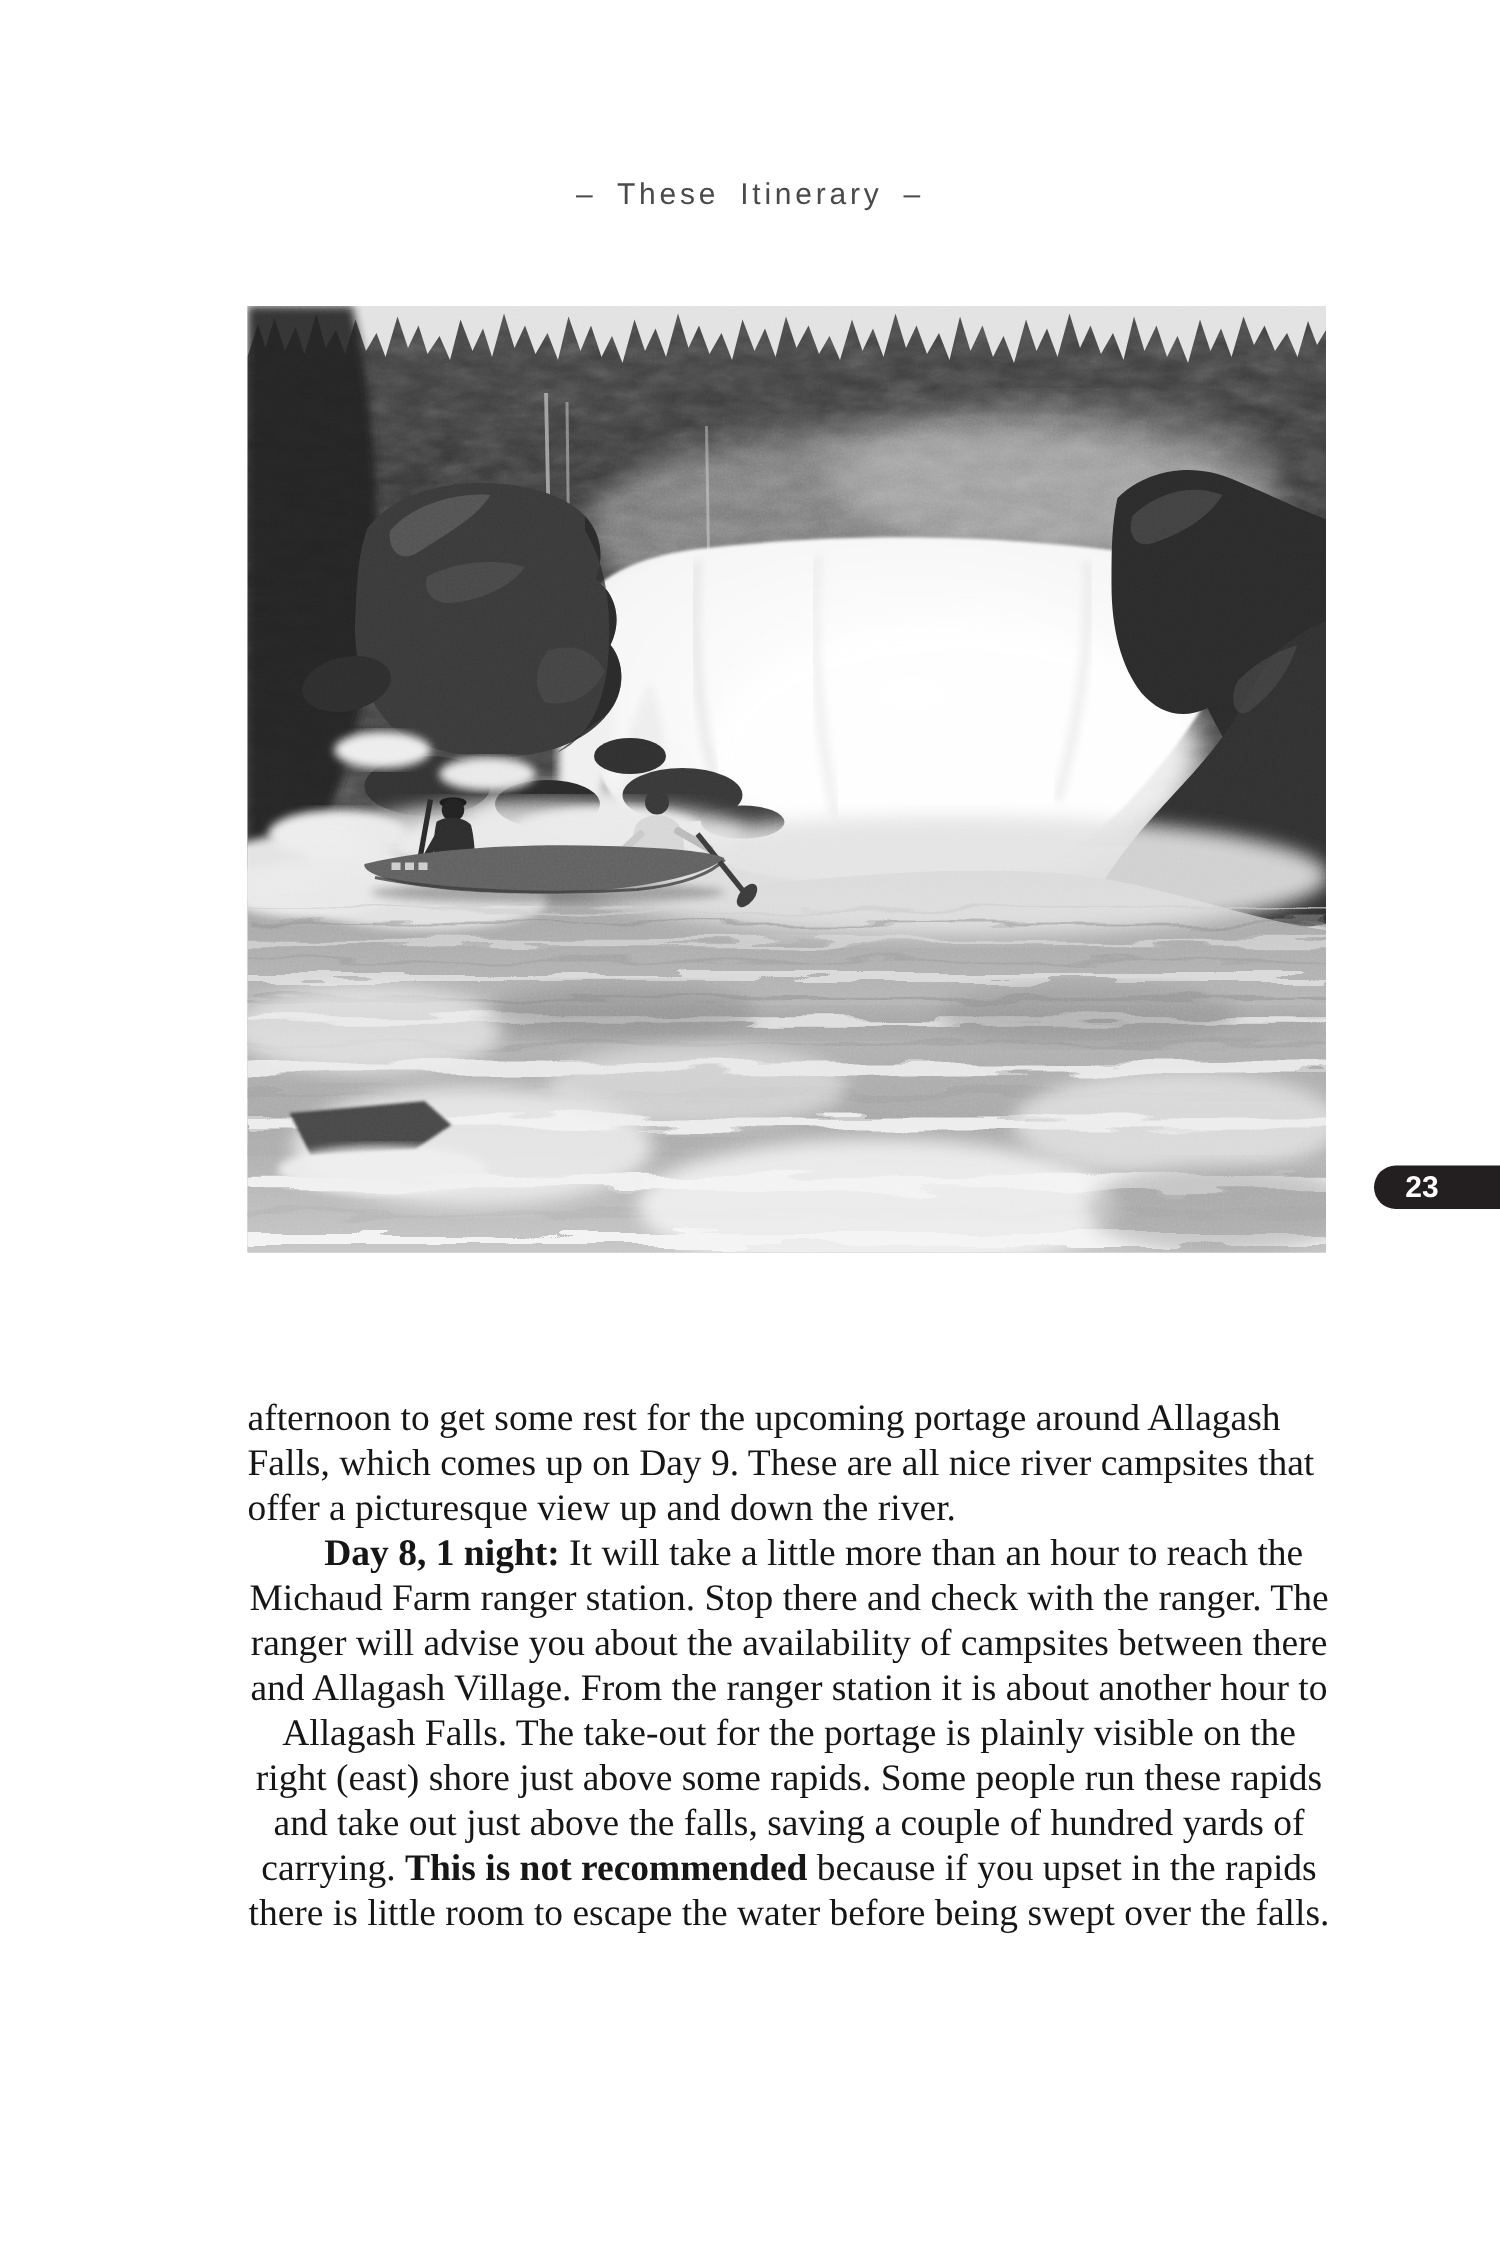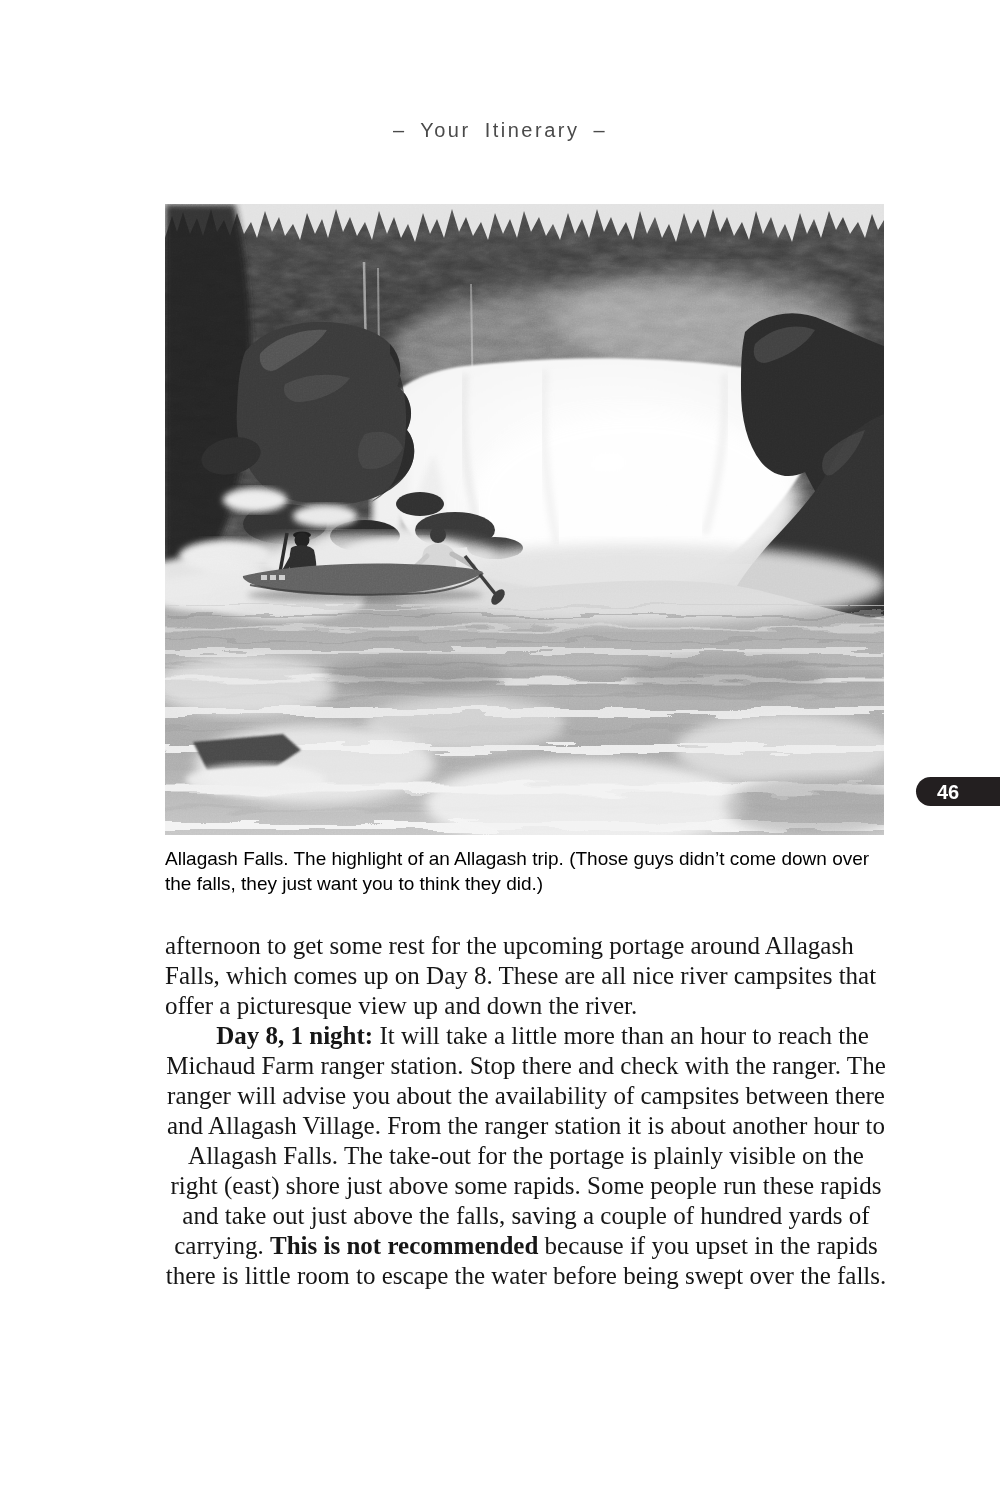--- a/index.html
+++ b/index.html
@@ -37,21 +37,21 @@
   }
   .body-text p { margin:0; padding:0; }
   .body-text p.indent { text-indent:33px;text-align:center; }
   .body-text b { font-weight:bold; }
 </style>
 </head>
 <body>
 
 <div class="page">
 
-  <div class="running-head">– Your Itinerary –</div>
+  <div class="running-head">– These Itinerary –</div>
 
   <div class="photo" role="img" aria-label="Black-and-white photograph of Allagash Falls: a wide waterfall between dark rock outcrops and evergreen forest, with two men paddling a canoe in the rapids below the falls">
     <svg viewBox="0 0 719 631" preserveAspectRatio="none" xmlns="http://www.w3.org/2000/svg">
       <defs>
         <linearGradient id="forestG" x1="0" y1="0" x2="0" y2="1">
           <stop offset="0" stop-color="#3d3d3d"></stop>
           <stop offset="0.45" stop-color="#2e2e2e"></stop>
           <stop offset="1" stop-color="#424242"></stop>
         </linearGradient>
         <linearGradient id="waterG" x1="0" y1="0" x2="0" y2="1">
@@ -209,23 +209,22 @@
           <rect x="105" y="371" width="6" height="5"></rect>
           <rect x="114" y="371" width="6" height="5"></rect>
         </g>
       </g>
 
       <rect x="0" y="0" width="719" height="631" filter="url(#grainF)" opacity="0.35" style="mix-blend-mode:overlay"></rect>
     </svg>
   </div>
 
   <div class="page-tab">
-    <span>46</span>
+    <span>23</span>
   </div>
 
-  <p class="caption">Allagash Falls. The highlight of an Allagash trip. (Those guys didn’t come down over the falls, they just want you to think they did.)</p>
 
   <div class="body-text">
-      <p><span>afternoon to get some rest for the upcoming portage around Allagash Falls, which comes up on Day 8. These are all nice river campsites that offer a picturesque view up and down the river.</span></p>
+      <p><span>afternoon to get some rest for the upcoming portage around Allagash Falls, which comes up on Day 9. These are all nice river campsites that offer a picturesque view up and down the river.</span></p>
       <p class="indent"><b>Day 8, 1 night: </b><span>It will take a little more than an hour to reach the Michaud Farm ranger station. Stop there and check with the ranger. The ranger will advise you about the availability of campsites between there and Allagash Village. From the ranger station it is about another hour to Allagash Falls. The take-out for the portage is plainly visible on the right (east) shore just above some rapids. Some people run these rapids and take out just above the falls, saving a couple of hundred yards of carrying. </span><b>This is not recommended</b><span> because if you upset in the rapids there is little room to escape the water before being swept over the falls.</span></p>
     </div>
 
 </div>
 
 </body></html>

